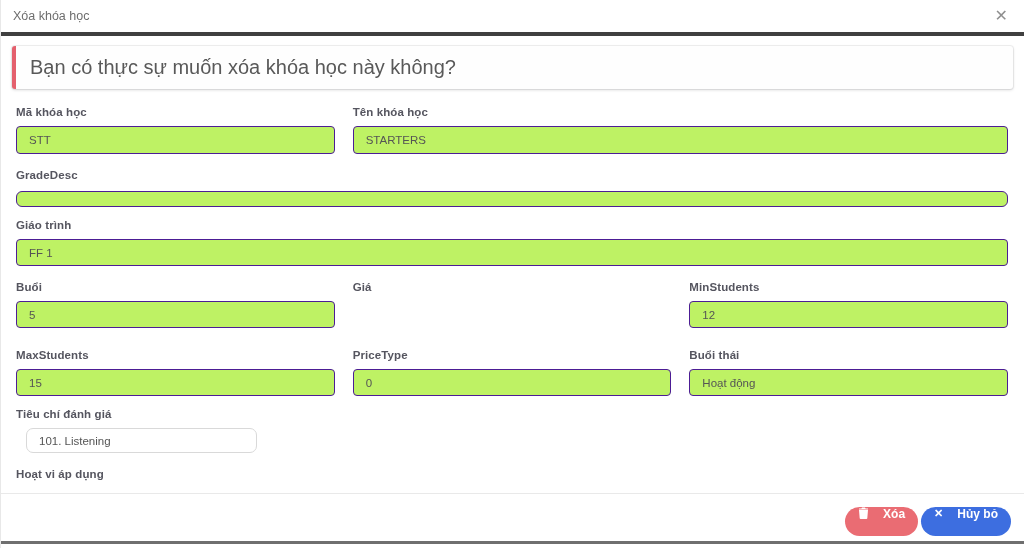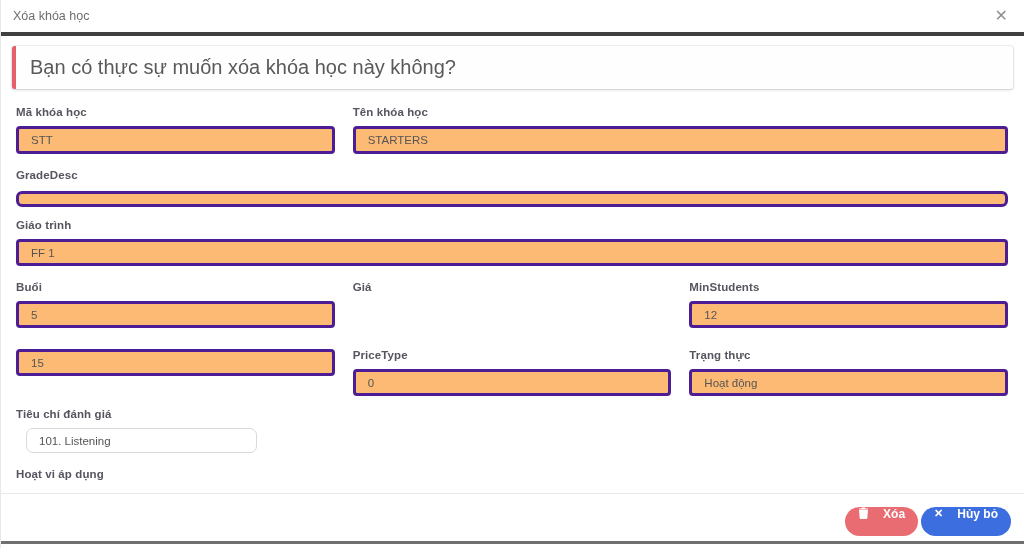--- a/index.html
+++ b/index.html
@@ -54,22 +54,22 @@
     display: block;
     font-size: 11.5px;
     font-weight: 700;
     color: #55555f;
     margin-bottom: 8px;
     letter-spacing: .1px;
   }
   .field-input {
     width: 100%;
     height: 28px;
-    background: #fdba74;
-    border: 3px solid #4c1d95;
+    background: #bef264;
+    border: 1px solid #4c1d95;
     border-radius: 4px;
     padding: 0 12px;
     font-family: "Liberation Sans", sans-serif;
     font-size: 11.5px;
     color: #555555;
     outline: none;
   }
   .field-input.short { height: 16px; border-radius: 6px; }
   .field-input.mid { height: 27px; }
   .mb-lg { margin-bottom: 21px !important; }
@@ -173,28 +173,29 @@
       <span class="field-label">Giá</span>
     </div>
     <div class="field mb-lg">
       <span class="field-label">MinStudents</span>
       <input class="field-input mid" readonly="" value="12" style="">
     </div>
   </div>
 
   <div class="grid3">
     <div class="field mb-sm">
+      <span class="field-label">MaxStudents</span>
       <input class="field-input mid" readonly="" value="15" style="">
     </div>
     <div class="field mb-sm">
       <span class="field-label">PriceType</span>
       <input class="field-input mid" readonly="" value="0" style="">
     </div>
     <div class="field mb-sm">
-      <span class="field-label">Trạng thực</span>
+      <span class="field-label">Buổi thái</span>
       <input class="field-input mid" readonly="" value="Hoạt động" style="">
     </div>
   </div>
 
   <div class="field">
     <span class="field-label">Tiêu chí đánh giá</span>
     <div class="chip">101. Listening</div>
   </div>
 
   <div class="field label-only">

